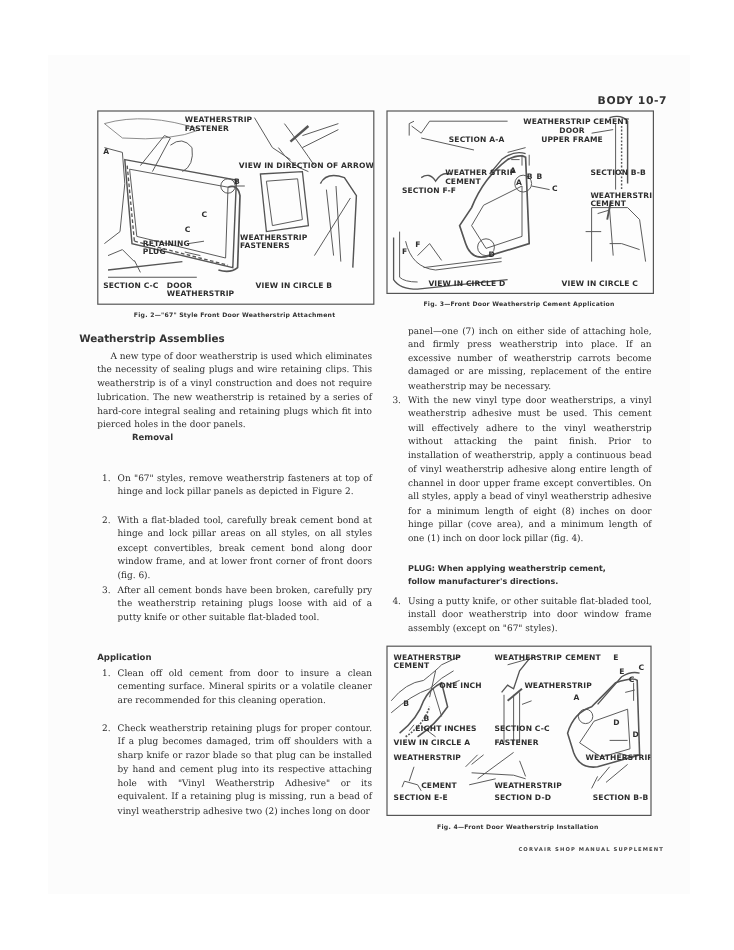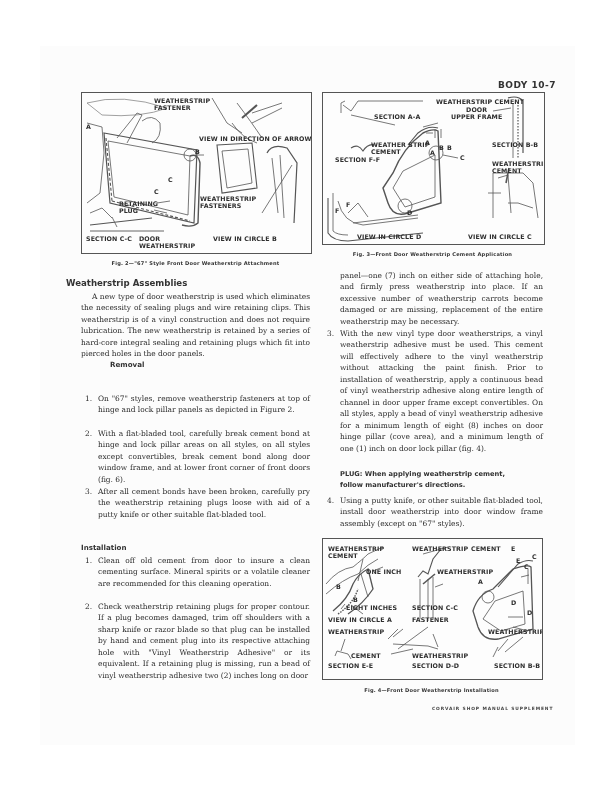--- a/index.html
+++ b/index.html
@@ -146,21 +146,21 @@
 </div>
 <div class="li" style="left:98px; top:428px; width:212px;">
   <span class="num">2.</span>
   <span>With a flat-bladed tool, carefully break cement bond at hinge and lock pillar areas on all styles, on all styles except convertibles, break cement bond along door window frame, and at lower front corner of front doors (fig. 6).</span>
 </div>
 <div class="li" style="left:98px; top:486px; width:212px;">
   <span class="num">3.</span>
   <span>After all cement bonds have been broken, carefully pry the weatherstrip retaining plugs loose with aid of a putty knife or other suitable flat-bladed tool.</span>
 </div>
 
-<div class="h3" style="left:81px; top:543px;">Installation</div>
+<div class="h3" style="left:81px; top:543px;">Application</div>
 
 <div class="li" style="left:98px; top:555px; width:212px;">
   <span class="num">1.</span>
   <span>Clean off old cement from door to insure a clean cementing surface. Mineral spirits or a volatile cleaner are recommended for this cleaning operation.</span>
 </div>
 <div class="li" style="left:98px; top:601px; width:212px;">
   <span class="num">2.</span>
   <span>Check weatherstrip retaining plugs for proper contour. If a plug becomes damaged, trim off shoulders with a sharp knife or razor blade so that plug can be installed by hand and cement plug into its respective attaching hole with "Vinyl Weatherstrip Adhesive" or its equivalent. If a retaining plug is missing, run a bead of vinyl weatherstrip adhesive two (2) inches long on door</span>
 </div>
 

